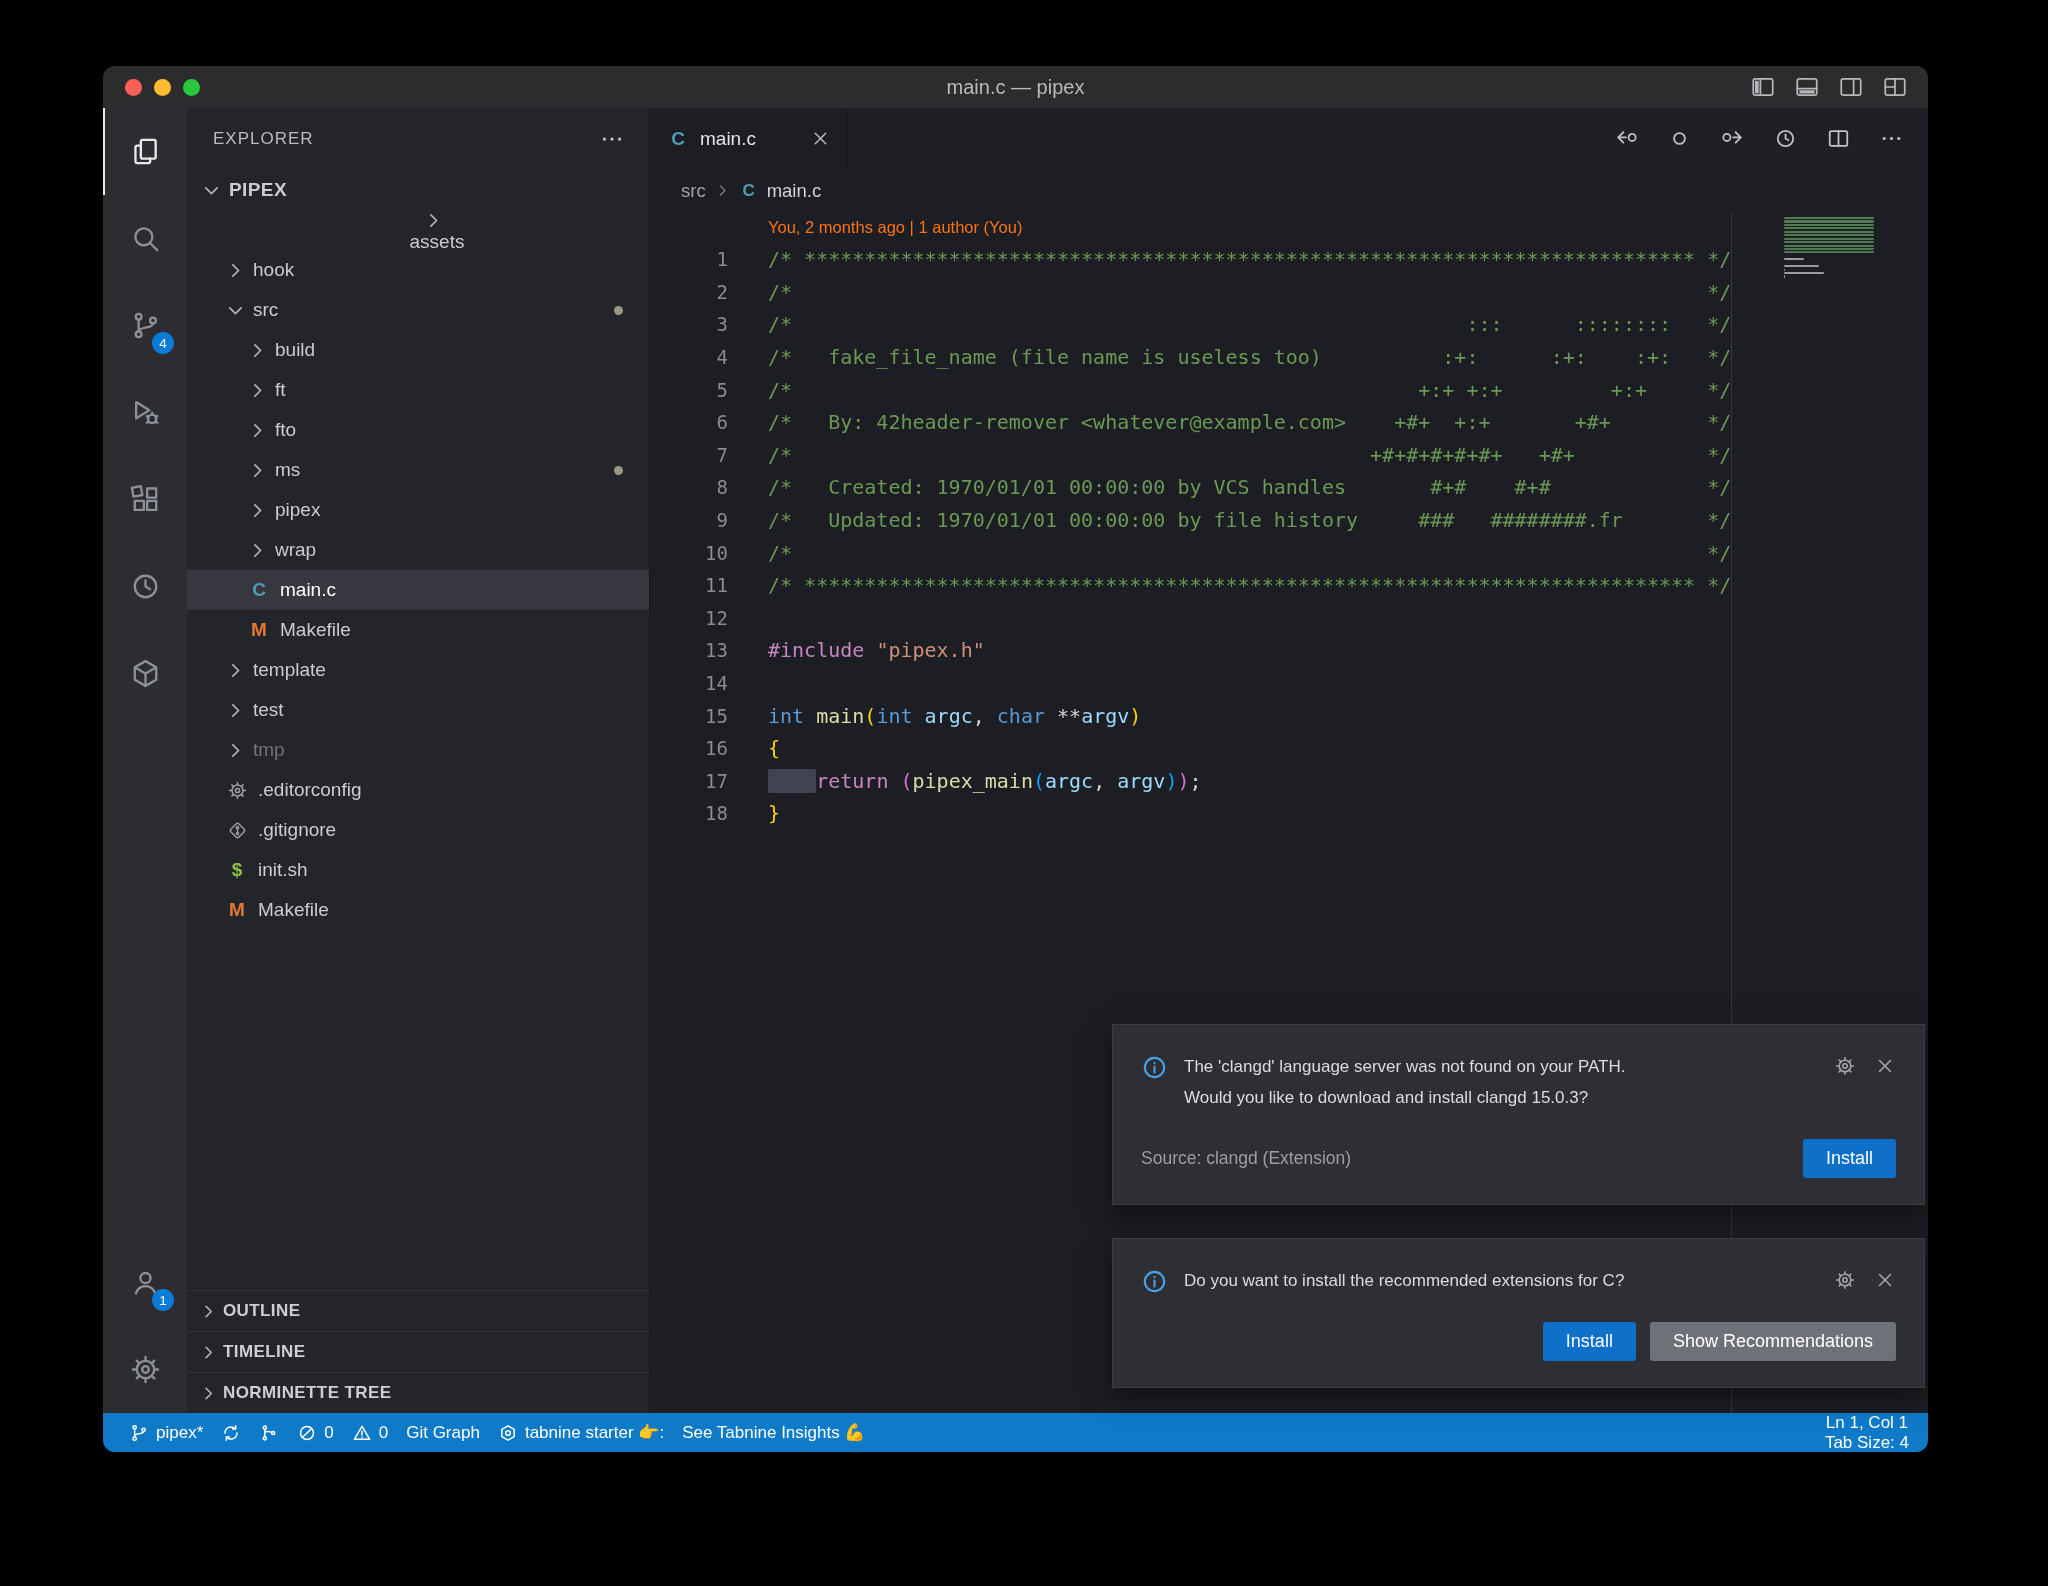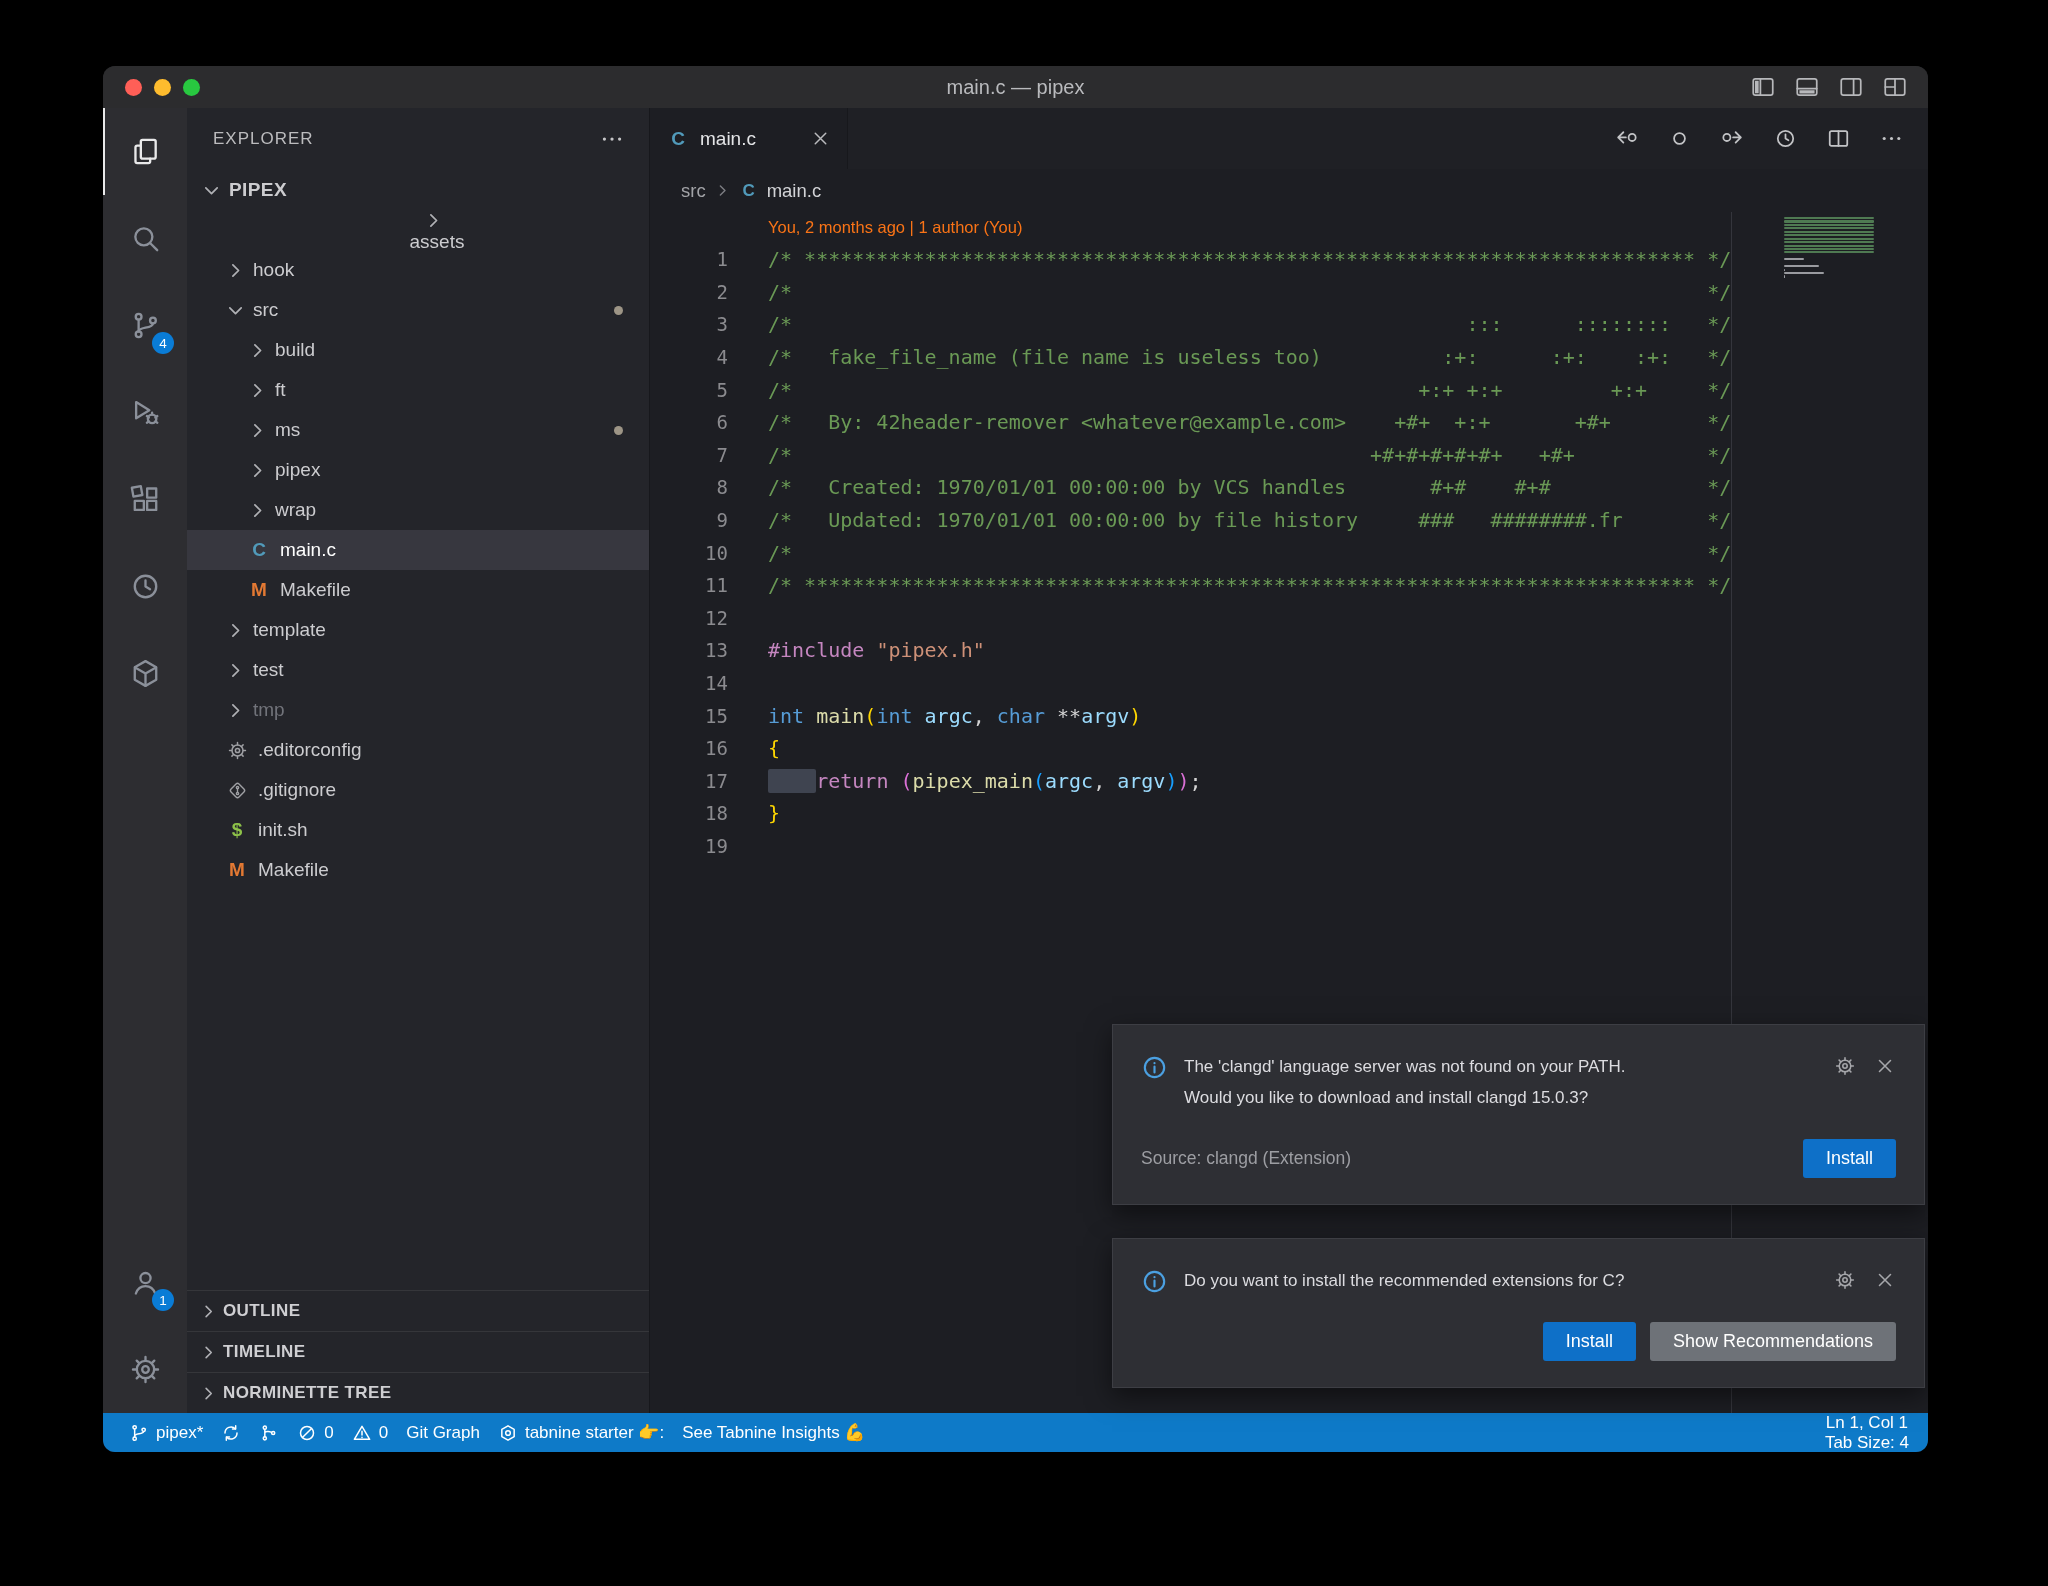--- a/index.html
+++ b/index.html
@@ -277,20 +277,28 @@
               </svg>
             </span>
             <span class="tlabel">ft</span>
           </div>
           <div class="trow" style="padding-left: 60px;">
             <span class="chev">
               <svg viewBox="0 0 24 24" fill="none" stroke="currentColor" stroke-width="2" stroke-linecap="round" stroke-linejoin="round">
                 <path d="M9 5.5l6.5 6.5L9 18.5"></path>
               </svg>
             </span>
+            <span class="tlabel">fto</span>
+          </div>
+          <div class="trow" style="padding-left: 60px;">
+            <span class="chev">
+              <svg viewBox="0 0 24 24" fill="none" stroke="currentColor" stroke-width="2" stroke-linecap="round" stroke-linejoin="round">
+                <path d="M9 5.5l6.5 6.5L9 18.5"></path>
+              </svg>
+            </span>
             <span class="tlabel">ms</span>
             <span class="gitdot"></span>
           </div>
           <div class="trow" style="padding-left: 60px;">
             <span class="chev">
               <svg viewBox="0 0 24 24" fill="none" stroke="currentColor" stroke-width="2" stroke-linecap="round" stroke-linejoin="round">
                 <path d="M9 5.5l6.5 6.5L9 18.5"></path>
               </svg>
             </span>
             <span class="tlabel">pipex</span>
@@ -467,21 +475,20 @@
             <div class="cl"><span class="ln">9</span><span class="lc"><span class="cm">/*   Updated: 1970/01/01 00:00:00 by file history     ###   ########.fr       */</span></span></div>
             <div class="cl"><span class="ln">10</span><span class="lc"><span class="cm">/*                                                                            */</span></span></div>
             <div class="cl"><span class="ln">11</span><span class="lc"><span class="cm">/* ************************************************************************** */</span></span></div>
             <div class="cl"><span class="ln">12</span><span class="lc"></span></div>
             <div class="cl"><span class="ln">13</span><span class="lc"><span class="pp">#include</span><span class="pl"> </span><span class="str">"pipex.h"</span></span></div>
             <div class="cl"><span class="ln">14</span><span class="lc"></span></div>
             <div class="cl"><span class="ln">15</span><span class="lc"><span class="kw">int</span><span class="pl"> </span><span class="fn">main</span><span class="b1">(</span><span class="kw">int</span><span class="pl"> </span><span class="vr">argc</span><span class="pl">, </span><span class="kw">char</span><span class="pl"> **</span><span class="vr">argv</span><span class="b1">)</span></span></div>
             <div class="cl"><span class="ln">16</span><span class="lc"><span class="b1">{</span></span></div>
             <div class="cl"><span class="ln">17</span><span class="lc"><span class="ind">    </span><span class="pp">return</span><span class="pl"> </span><span class="b2">(</span><span class="fn">pipex_main</span><span class="b3">(</span><span class="vr">argc</span><span class="pl">, </span><span class="vr">argv</span><span class="b3">)</span><span class="b2">)</span><span class="pl">;</span></span></div>
             <div class="cl"><span class="ln">18</span><span class="lc"><span class="b1">}</span></span></div>
-            <div class="cl"><span class="ln">19</span><span class="lc"></span></div>
           </div>
         <div class="ruler"></div>
         <div class="minimap">
             <div class="mml" style="width: 89.6px; background: rgb(79, 122, 82);"></div>
             <div class="mml" style="width: 89.6px; background: rgb(79, 122, 82);"></div>
             <div class="mml" style="width: 89.6px; background: rgb(79, 122, 82);"></div>
             <div class="mml" style="width: 89.6px; background: rgb(79, 122, 82);"></div>
             <div class="mml" style="width: 89.6px; background: rgb(79, 122, 82);"></div>
             <div class="mml" style="width: 89.6px; background: rgb(79, 122, 82);"></div>
             <div class="mml" style="width: 89.6px; background: rgb(79, 122, 82);"></div>

